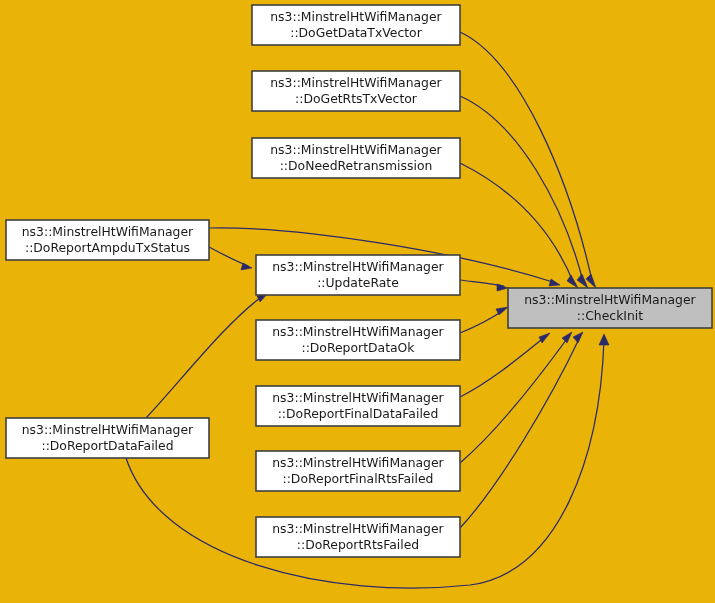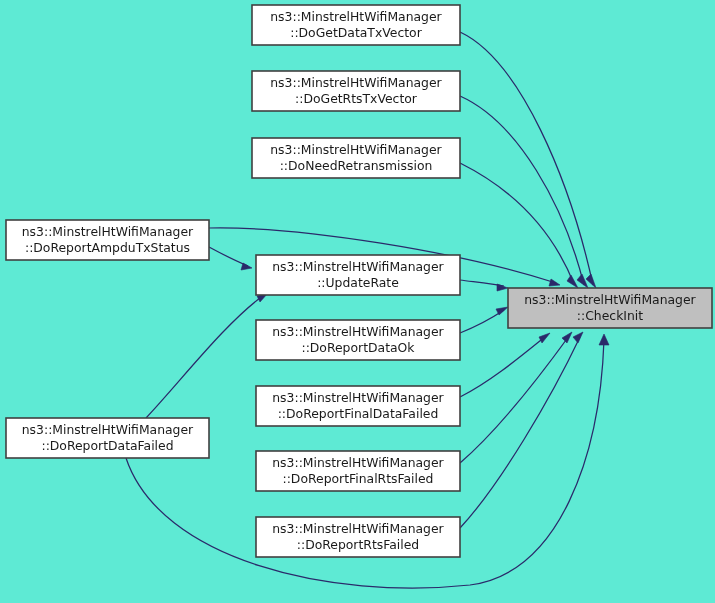--- a/index.html
+++ b/index.html
@@ -4,21 +4,21 @@
 <style>
   html, body {
     margin: 0;
     padding: 0;
     background: #ffffff;
   }
   #graph-root {
     position: relative;
     width: 715px;
     height: 603px;
-    background: #5eead4;
+    background: #eab308;
     font-family: "DejaVu Sans", "Liberation Sans", sans-serif;
     overflow: hidden;
   }
   svg.graph-canvas {
     position: absolute;
     left: 0;
     top: 0;
     width: 715px;
     height: 603px;
   }

